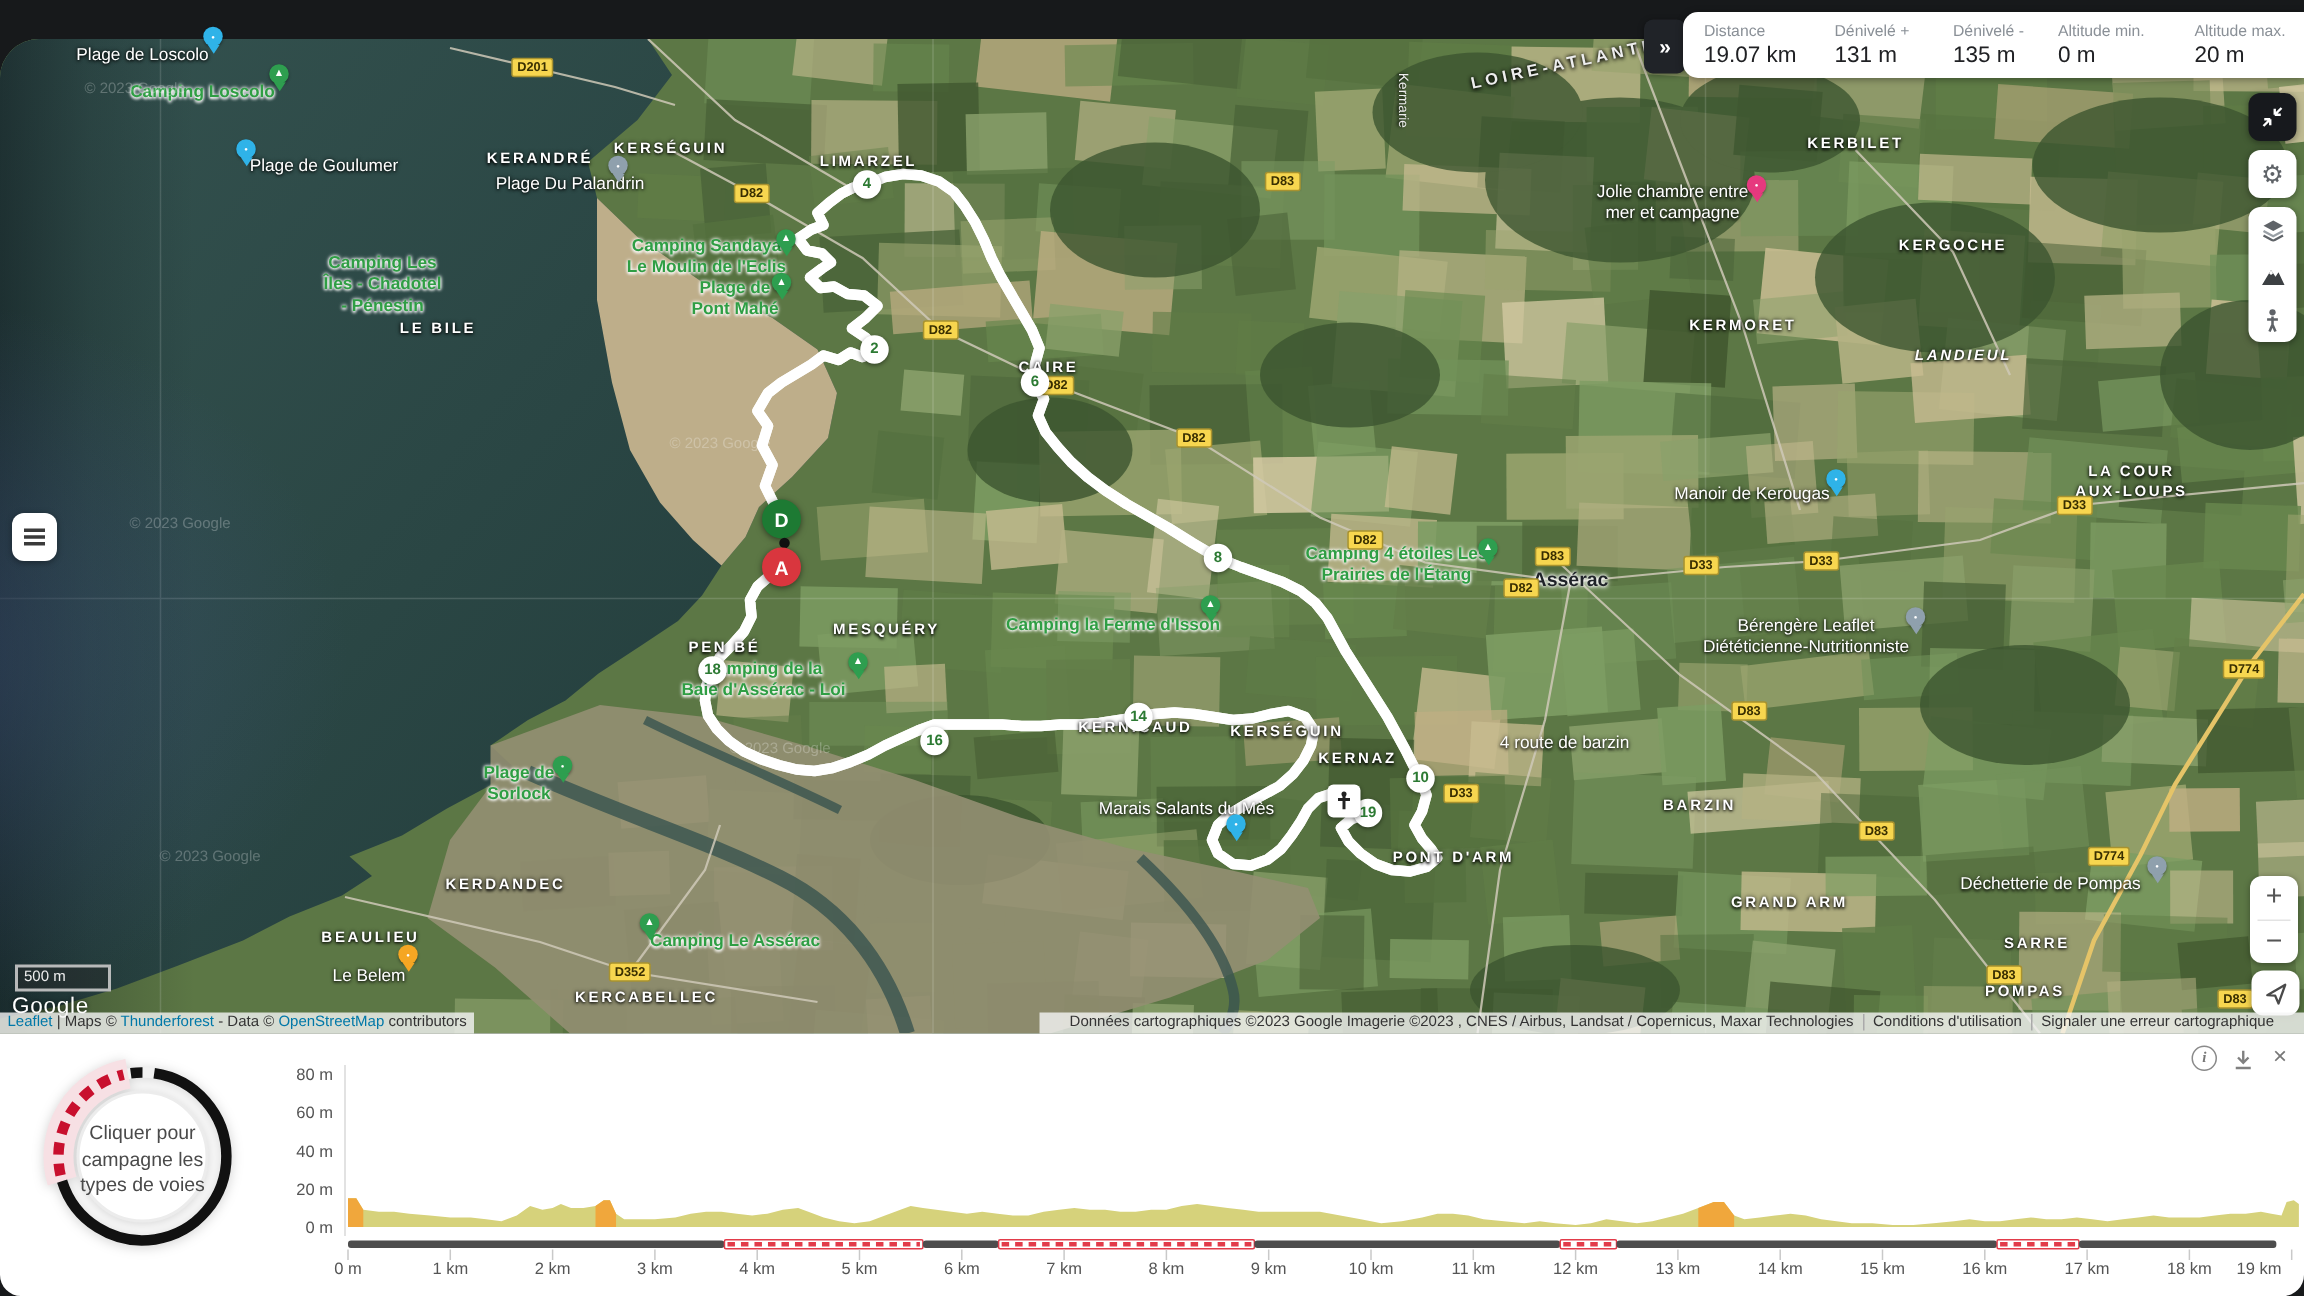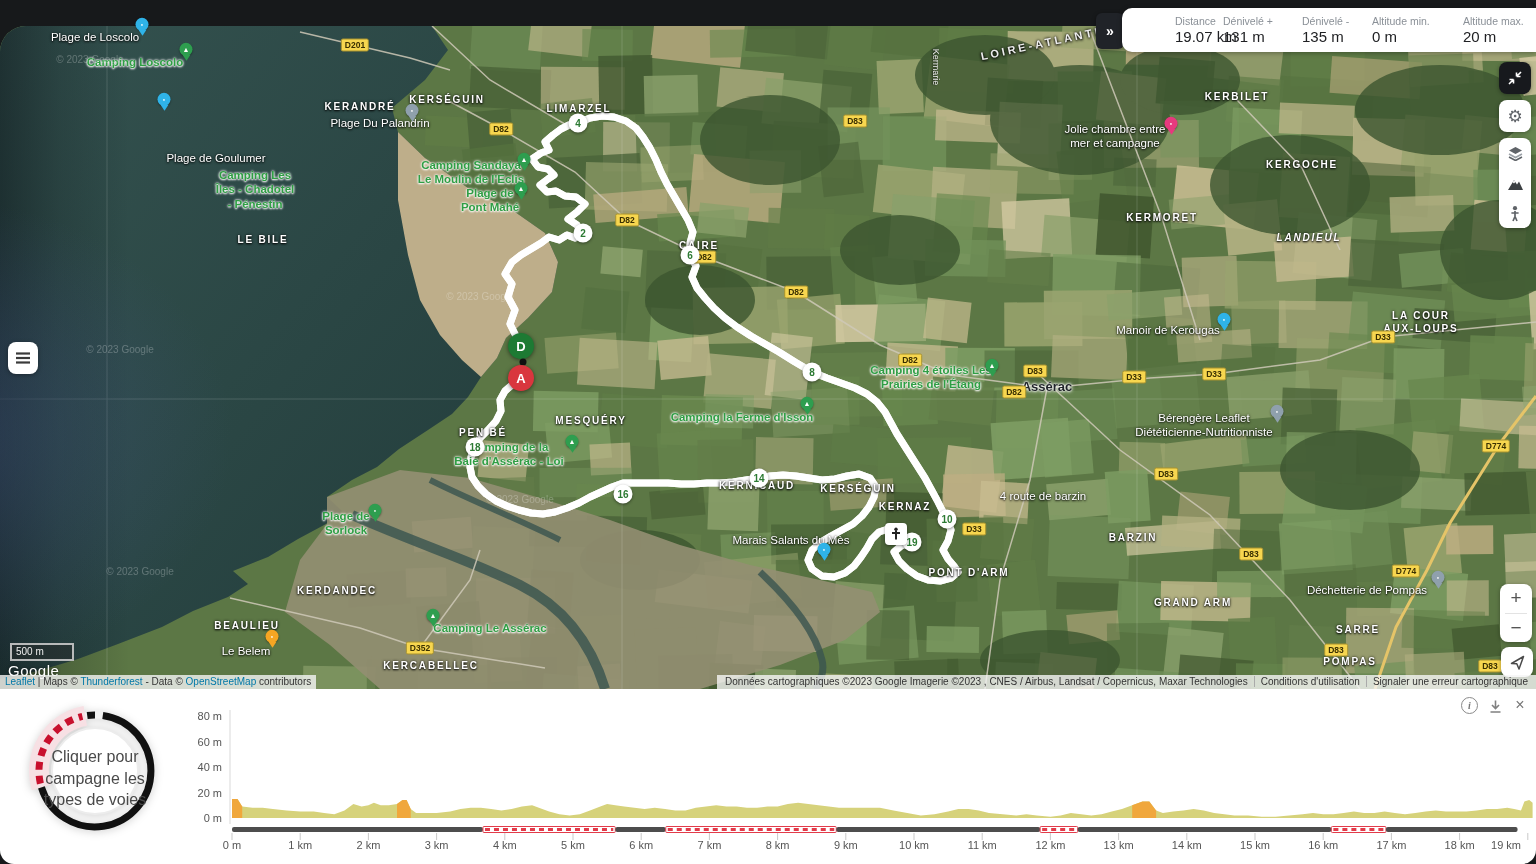--- a/index.html
+++ b/index.html
@@ -38,28 +38,28 @@
   .stat .val{font-size:15px;color:#202124;margin-top:1px;}
   
   .ctl{position:absolute;background:#fff;border-radius:8px;box-shadow:0 1px 4px rgba(0,0,0,.35);display:flex;flex-direction:column;align-items:center;justify-content:center;cursor:pointer;}
   .ctl.dark{background:#17191d;}
   .cbtn{width:32px;height:30px;display:flex;align-items:center;justify-content:center;color:#5f6368;font-size:16px;cursor:pointer;}
   
   #scalebar{position:absolute;left:10px;top:643px;width:56px;height:14px;background:rgba(40,40,40,.45);border:2px solid rgba(210,210,210,.85);color:#eee;font-size:10px;line-height:14px;padding-left:4px;}
   #glogo{position:absolute;left:8px;top:662px;color:#fff;font-size:15px;font-weight:500;letter-spacing:.5px;text-shadow:0 0 3px rgba(0,0,0,.7);}
   .attrib{position:absolute;top:675px;height:14px;font-size:10px;line-height:14px;color:#333;background:rgba(245,245,245,.8);white-space:nowrap;}
   #attrib-left{left:0;padding:0 5px;}
-  #attrib-right{right:0;padding:0 2px;}
+  #attrib-right{right:0;padding:0 14px;}
   #attrib-right span{padding:0 6px;border-left:1px solid #aaa;}
   #attrib-right span:first-child{border-left:none;}
   .alink{color:#0078a8;cursor:pointer;}
   
   #panel{position:absolute;left:0;top:689px;width:1536px;height:175px;background:#fff;border-radius:0 0 14px 14px;}
   #wheel{position:absolute;left:25px;top:701px;filter:drop-shadow(0 1px 4px rgba(0,0,0,.18));}
-  #wheel-text{position:absolute;left:37px;top:746px;width:116px;text-align:center;font-size:16px;color:#4a4a4a;line-height:1.35;cursor:pointer;}
+  #wheel-text{position:absolute;left:37px;top:746px;width:116px;text-align:center;font-size:13px;color:#4a4a4a;line-height:1.35;cursor:pointer;}
   .picon{position:absolute;width:20px;height:20px;display:flex;align-items:center;justify-content:center;color:#777;cursor:pointer;}
   #icon-info{left:1461px;top:697px;border:1.5px solid #8a8a8a;border-radius:50%;width:15px;height:15px;font-size:10px;font-style:italic;font-family:"Liberation Serif",serif;font-weight:700;}
   #icon-close{left:1510px;top:695px;font-size:16px;}
 </style>
 </head>
 <body>
 
 <div id="app">
 
   <div id="map">
@@ -404,39 +404,39 @@
         <path id="routeCasing" stroke="#ffffff" stroke-width="7" opacity="0.95" d="M522,348 L516,336 L510,324 L515,310 L508,297 L512,284 L505,274 L512,262 L521,255 L531,249 L541,243 L549,237 L559,240 L567,235 L575,238 L583,233 L577,225 L568,219 L577,212 L585,204 L576,197 L565,196 L556,191 L547,192 L540,185 L548,179 L554,175 L548,169 L538,167 L532,159 L541,153 L549,150 L545,142 L553,135 L561,129 L569,125 L578,123 L590,118 L602,116 L614,117 L626,121 L636,128 L643,137 L650,148 L656,160 L661,172 L667,184 L674,196 L681,208 L688,220 L693,232 L690,243 L690,255 L696,266 L692,277 L697,288 L705,298 L714,308 L725,318 L737,327 L751,336 L765,344 L779,352 L795,362 L812,372 L827,378 L841,383 L855,388 L867,394 L877,402 L885,412 L891,423 L897,434 L904,445 L911,456 L918,467 L925,478 L931,489 L937,500 L942,510 L947,519 L951,530 L948,541 L943,550 L948,559 L954,566 L958,572 L951,578 L940,581 L928,580 L917,576 L907,569 L899,561 L894,552 L901,546 L912,542 L904,536 L896,531 L888,529 L879,532 L872,539 L867,548 L861,557 L854,566 L845,573 L834,577 L822,576 L812,569 L808,560 L812,550 L821,542 L831,536 L842,530 L853,524 L862,516 L869,507 L874,497 L876,487 L870,478 L859,474 L847,476 L835,479 L822,480 L809,478 L796,476 L783,475 L770,476 L759,478 L746,480 L733,482 L720,483 L707,483 L694,484 L681,484 L668,483 L655,483 L642,483 L630,483 L623,483 L612,487 L601,492 L590,497 L579,503 L567,508 L555,512 L543,514 L531,513 L519,510 L507,506 L496,501 L486,494 L478,486 L472,477 L470,467 L471,457 L475,447 L480,438 L488,430 L496,421 L501,411 L500,400 L505,391 L513,384 L521,378"></path>
         <use href="#routeCasing" stroke="#3c8f41" stroke-width="4" opacity="1"></use>
       </g>
     </svg>
     <div class="shade"></div>
   </div>
 
   <div class="layer" id="labels">
       <div class="mlabel place" style="left: 95px; top: 37px;">Plage de Loscolo</div>
       <div class="mlabel green" style="left: 135px; top: 62px;">Camping Loscolo</div>
-      <div class="mlabel place" style="left: 216px; top: 111px; margin-top: 47px;">Plage de Goulumer</div>
+      <div class="mlabel place" style="left: 216px; top: 111px;">Plage de Goulumer</div>
       <div class="mlabel caps" style="left: 360px; top: 107px;">KERANDRÉ</div>
       <div class="mlabel caps" style="left: 447px; top: 100px;">KERSÉGUIN</div>
       <div class="mlabel place" style="left: 360px; top: 123px; margin-left: 20px;">Plage Du Palandrin</div>
       <div class="mlabel caps" style="left: 579px; top: 109px;">LIMARZEL</div>
       <div class="mlabel green" style="left: 255px; top: 190px;">
         <div>Camping Les</div>
         <div>Îles - Chadotel</div>
         <div>- Pénestin</div>
       </div>
       <div class="mlabel green" style="left: 471px; top: 172px;">
         <div>Camping Sandaya</div>
         <div>Le Moulin de l'Eclis</div>
       </div>
       <div class="mlabel green" style="left: 490px; top: 200px;">
         <div>Plage de</div>
         <div>Pont Mahé</div>
       </div>
-      <div class="mlabel caps" style="left: 263px; top: 220px; margin-top: 20px;">LE BILE</div>
+      <div class="mlabel caps" style="left: 292px; top: 220px;">LE BILE</div>
       <div class="mlabel caps" style="left: 699px; top: 246px;">CAIRE</div>
       <div class="mlabel caps" style="left: 591px; top: 421px;">MESQUÉRY</div>
       <div class="mlabel green" style="left: 742px; top: 417px;">Camping la Ferme d'Isson</div>
       <div class="mlabel green" style="left: 931px; top: 377px;">
         <div>Camping 4 étoiles Les</div>
         <div>Prairies de l'Étang</div>
       </div>
       <div class="mlabel town" style="left: 1047px; top: 387px;">Assérac</div>
       <div class="mlabel place" style="left: 1168px; top: 330px;">Manoir de Kerougas</div>
       <div class="mlabel place" style="left: 1115px; top: 136px;">
@@ -608,21 +608,21 @@
           <line x1="1" y1="7" x2="15" y2="7"></line>
           <line x1="1" y1="11.5" x2="15" y2="11.5"></line>
         </g>
     </svg>
   </div>
 
   <div id="stats-toggle">
       <span>»</span>
     </div>
   <div id="stats">
-      <div class="stat" style="left: 14px; margin-left: 39px;">
+      <div class="stat" style="left: 14px;">
         <div class="lab">Distance</div>
         <div class="val">19.07 km</div>
       </div>
       <div class="stat" style="left: 101px;">
         <div class="lab">Dénivelé +</div>
         <div class="val">131 m</div>
       </div>
       <div class="stat" style="left: 180px;">
         <div class="lab">Dénivelé -</div>
         <div class="val">135 m</div>

